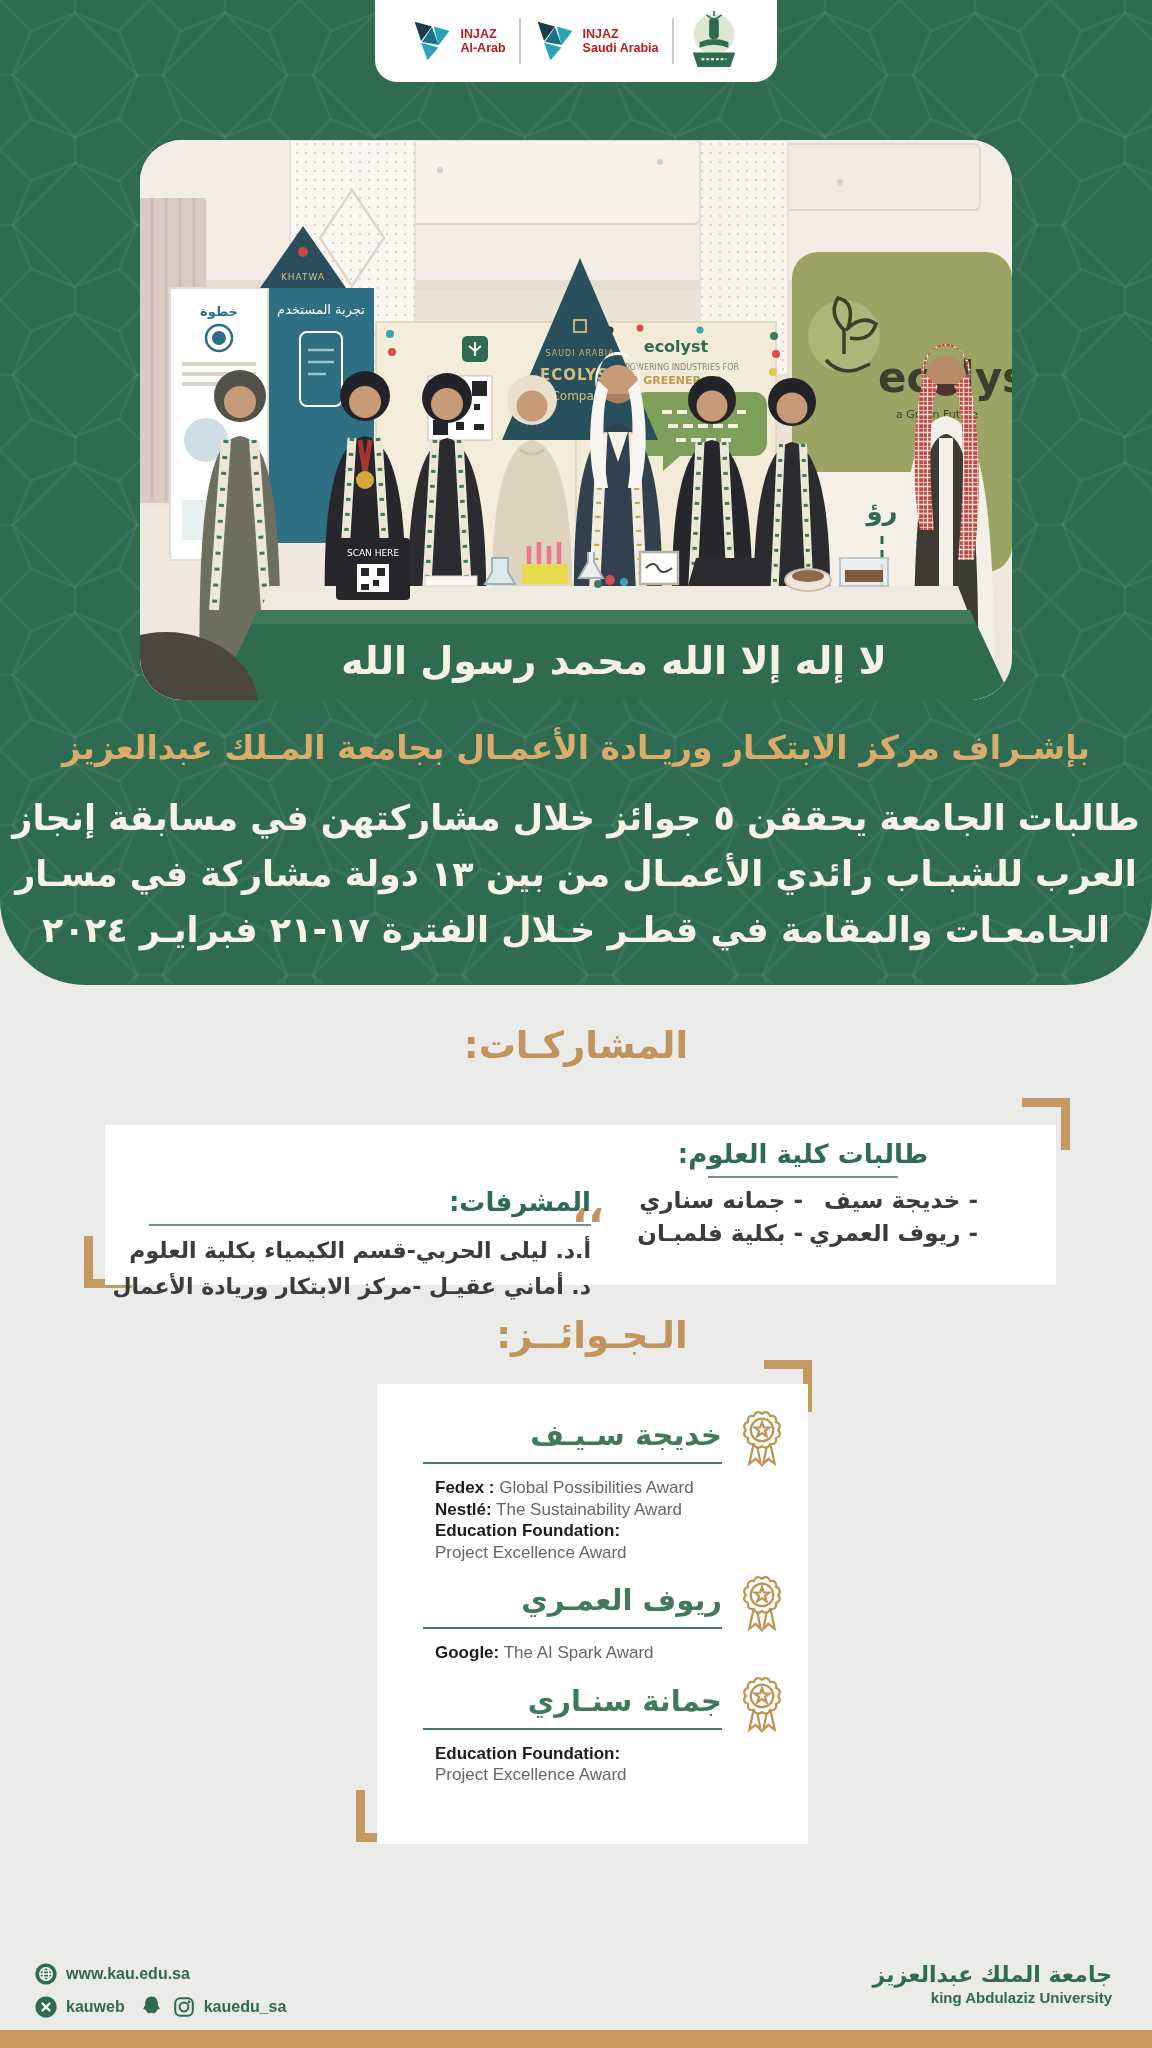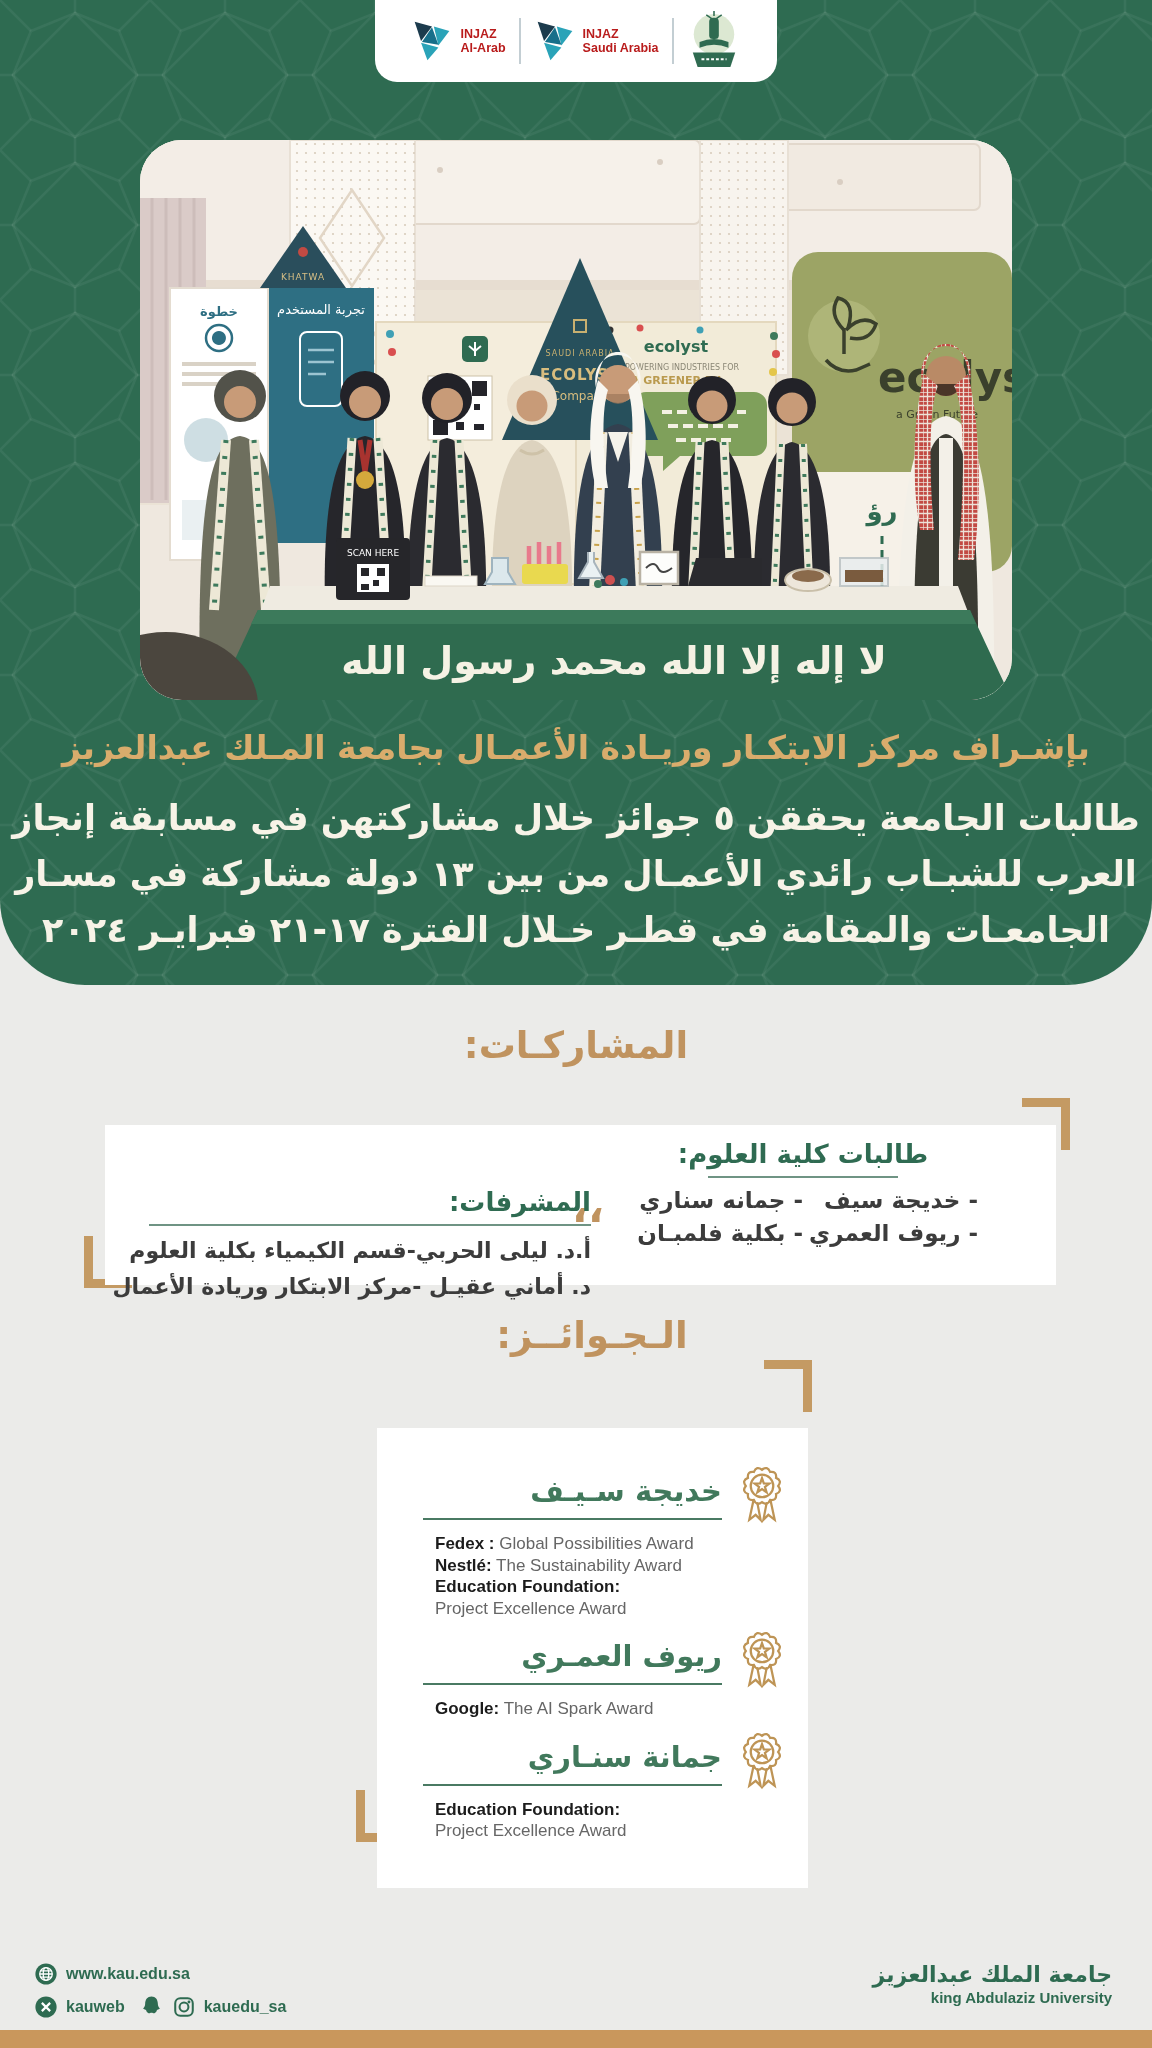--- a/index.html
+++ b/index.html
@@ -33,21 +33,21 @@
                     line-height:56px; direction:rtl; z-index:3;}
 
   
   .section-title { position:absolute; width:100%; text-align:center; color:#C0935F;
                    font-size:37px; font-weight:bold; direction:rtl; }
   #t-participants { top:1024px; }
   #t-awards { top:1314px;margin-left:16px; }
 
   .card { position:absolute; background:#FFFFFF; z-index:2; }
   #card1 { left:105px; top:1125px; width:951px; height:160px; }
-  #card2 { left:377px; top:1428px; width:431px; height:460px; padding-top:46px; }
+  #card2 { left:377px; top:1384px; width:431px; height:460px; padding-top:34px; }
 
   .bracket { position:absolute; z-index:1; }
   .br-tr { border-top:9px solid #C49A63; border-right:9px solid #C49A63; }
   .br-bl { border-bottom:9px solid #C49A63; border-left:9px solid #C49A63; }
   #br1-tr { left:1022px; top:1098px; width:48px; height:52px; }
   #br1-bl { left:84px;  top:1236px; width:48px; height:52px; }
   #br2-tr { left:764px; top:1360px; width:48px; height:52px; }
   #br2-bl { left:356px; top:1790px; width:48px; height:52px; }
 
   

